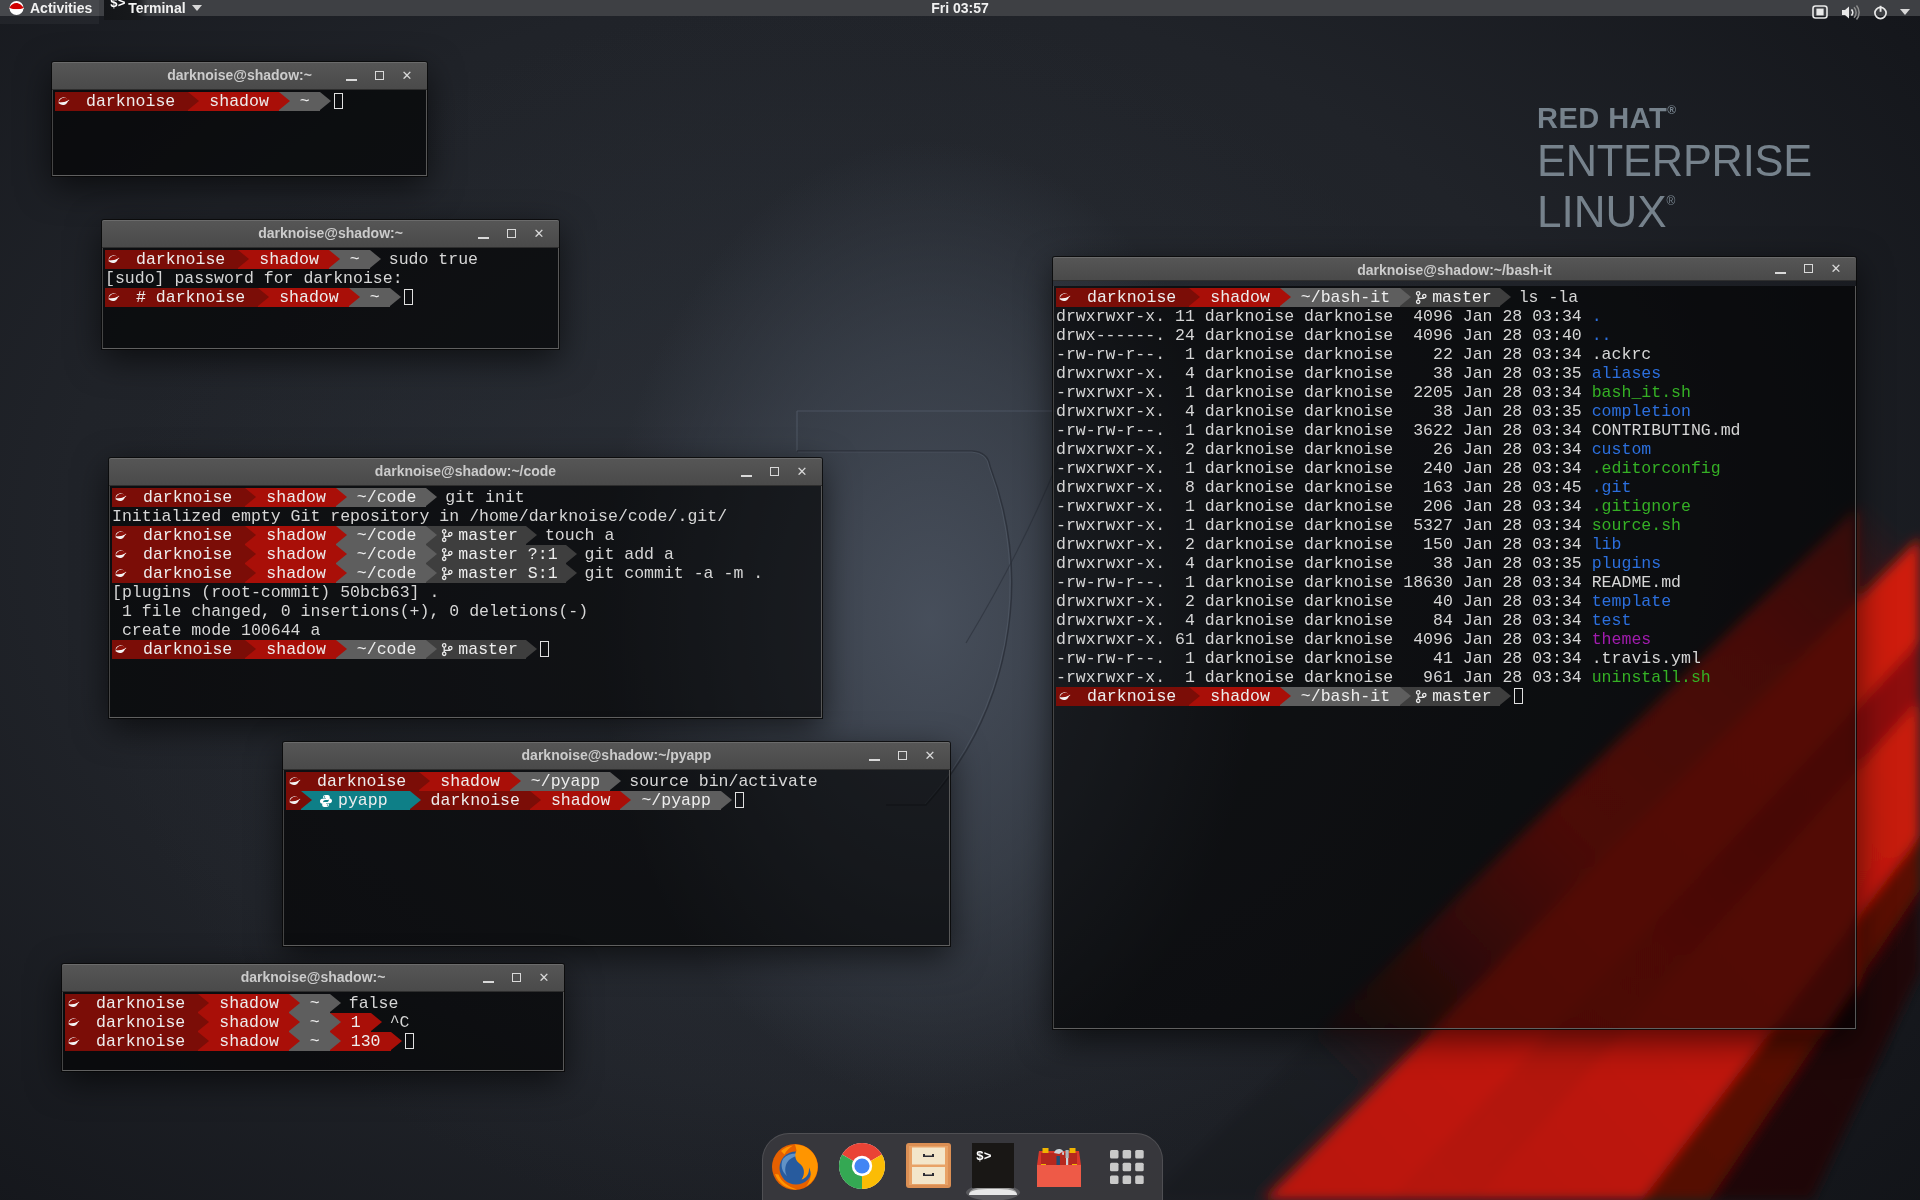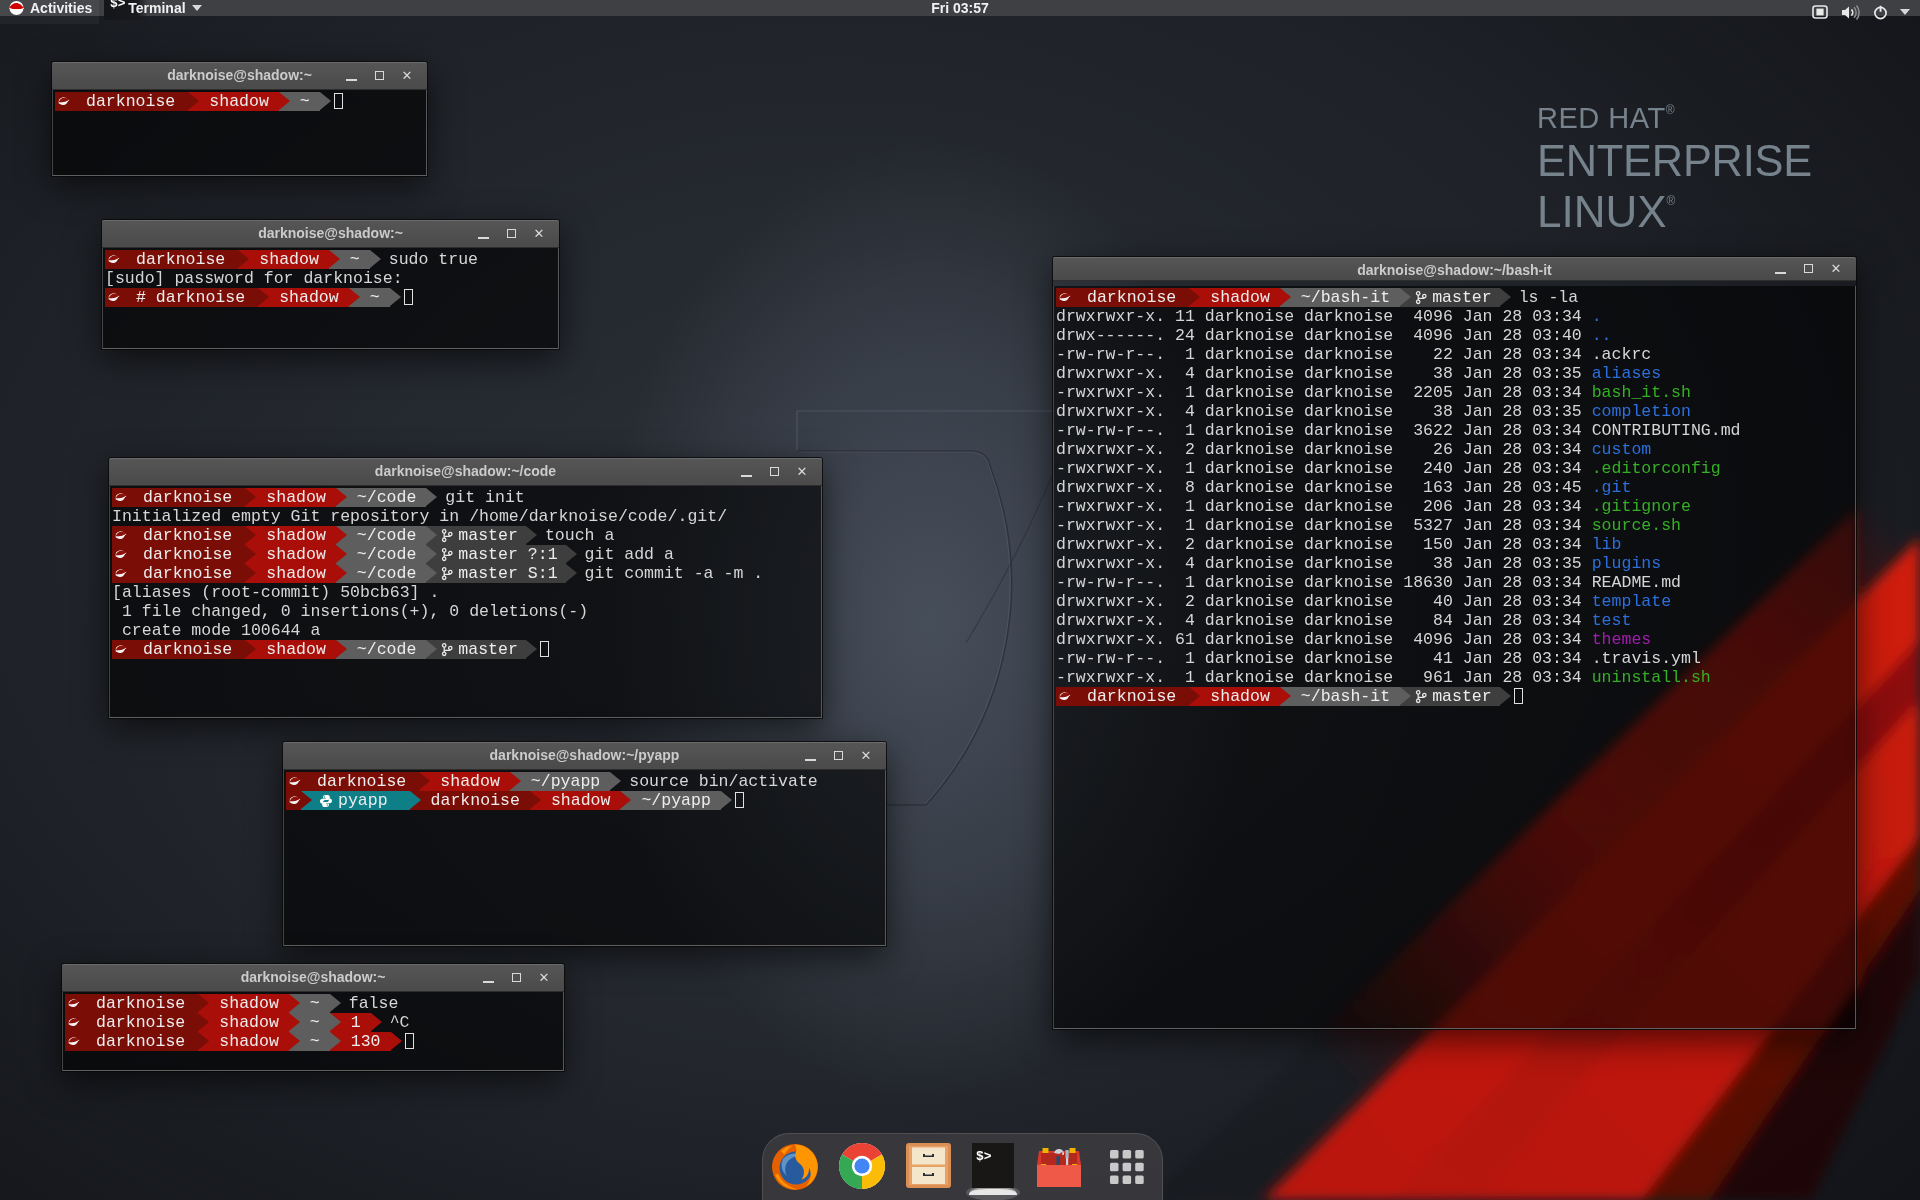--- a/index.html
+++ b/index.html
@@ -2,21 +2,21 @@
 <html><head><meta charset="utf-8"><style>
 *{margin:0;padding:0;box-sizing:border-box}
 html,body{width:1920px;height:1200px;overflow:hidden}
 body{position:relative;background:
  radial-gradient(330px 480px at 930px 620px, rgba(74,82,95,0.9) 0%, rgba(62,69,80,0.7) 55%, rgba(50,56,66,0) 100%),
  radial-gradient(720px 620px at 820px 620px, rgba(50,55,65,0.55) 0%, rgba(46,51,60,0.3) 55%, rgba(40,45,54,0) 100%),
  radial-gradient(1550px 1100px at 840px 540px, #25292f 0%, #202329 50%, #15171c 82%, #101216 100%);
  font-family:"Liberation Sans",sans-serif;-webkit-font-smoothing:antialiased}
 #wall{position:absolute;left:0;top:0}
 #logo{position:absolute;left:1537px;top:102px;color:#76828c}
-#l1{font-weight:normal;font-size:29px;letter-spacing:0.5px}
+#l1{font-weight:bold;font-size:29px;letter-spacing:0.5px}
 #l2{font-size:44px;letter-spacing:-0.2px;margin-top:1px;transform:scaleX(0.985);transform-origin:left}
 #l3{font-size:44px;letter-spacing:0px;margin-top:1px}
 .rr{font-size:12px;vertical-align:14px}.rr2{font-size:12px;vertical-align:22px}
 #topbar{position:absolute;left:0;top:0;width:1920px;height:16px;background:#3e4044;display:flex;align-items:center;color:#f1f1f1;font-size:14px}
 #tbhat{margin-left:8px;position:relative}#actbg{position:absolute;left:0;top:0;width:99px;height:24px;background:rgba(255,255,255,0.045)}
 #act{margin-left:5px;font-weight:bold}
 #termind{margin-left:12px;display:flex;align-items:center}
 #termtxt{font-weight:bold}
 #clock{position:absolute;left:0;right:0;text-align:center;font-weight:bold}
 #sysic{position:absolute;right:10px;top:0;height:24px;display:flex;align-items:center}
@@ -213,40 +213,40 @@
               <path fill="#fff" d="M1.6,6.3 C5,7.9 9.6,7.7 12.1,6.0 L12.6,6.6 C9.6,8.5 4.8,8.6 1.2,6.9 Z"></path>
             </g>
           </svg><b class="g9"></b>darknoise<b class="g20"></b></span><span class="sp" style="background:#a90f08;"><i style="border-left-color:#7b0d07"></i></span><span class="sg sm" style="background:#a90f08">shadow</span><span class="sp" style="background:#5e5e5e;"><i style="border-left-color:#a90f08"></i></span><span class="sg sm" style="background:#5e5e5e">~/code</span><span class="sp" style="background:#3e3e3e;"><i style="border-left-color:#5e5e5e"></i></span><span class="sg sg2" style="background:#3e3e3e"><svg class="br" width="12" height="15" viewBox="0 0 12 15">
             <g stroke="#e9e9e9" stroke-width="1.3" fill="none">
               <circle cx="3.2" cy="3.4" r="1.7"></circle>
               <circle cx="3.2" cy="11.8" r="1.7"></circle>
               <circle cx="9.3" cy="6.1" r="1.7"></circle>
               <path d="M3.2,5.1 L3.2,10.1 M3.2,9.5 C3.2,7.2 9.3,9.4 9.3,7.8"></path>
             </g>
           </svg><b class="g5"></b>master S:1</span><span class="sp" style=""><i style="border-left-color:#3e3e3e"></i></span><span class="cmd">git commit -a -m .</span></div>
-<div class="ln"><span class="out">[aliases (root-commit) 50bcb63] .</span></div>
+<div class="ln"><span class="out">[plugins (root-commit) 50bcb63] .</span></div>
 <div class="ln"><span class="out"> 1 file changed, 0 insertions(+), 0 deletions(-)</span></div>
 <div class="ln"><span class="out"> create mode 100644 a</span></div>
 <div class="ln"><span class="sg s1" style="background:#7b0d07"><svg class="hat" width="13" height="13" viewBox="0 0 13 13">
             <g transform="rotate(-14 6.5 6.5)">
               <ellipse cx="6.3" cy="6.1" rx="4.6" ry="3.9" fill="#f0f0f0"></ellipse>
               <path fill="#8d1009" d="M1.6,6.1 C3.2,3.4 6.0,2.2 8.6,3.1 C10.3,3.7 11.4,4.9 12.1,6.0 C9.6,7.4 5.0,7.5 1.6,6.1 Z"></path>
               <path fill="#fff" d="M1.6,6.3 C5,7.9 9.6,7.7 12.1,6.0 L12.6,6.6 C9.6,8.5 4.8,8.6 1.2,6.9 Z"></path>
             </g>
           </svg><b class="g9"></b>darknoise<b class="g20"></b></span><span class="sp" style="background:#a90f08;"><i style="border-left-color:#7b0d07"></i></span><span class="sg sm" style="background:#a90f08">shadow</span><span class="sp" style="background:#5e5e5e;"><i style="border-left-color:#a90f08"></i></span><span class="sg sm" style="background:#5e5e5e">~/code</span><span class="sp" style="background:#3e3e3e;"><i style="border-left-color:#5e5e5e"></i></span><span class="sg sg2" style="background:#3e3e3e"><svg class="br" width="12" height="15" viewBox="0 0 12 15">
             <g stroke="#e9e9e9" stroke-width="1.3" fill="none">
               <circle cx="3.2" cy="3.4" r="1.7"></circle>
               <circle cx="3.2" cy="11.8" r="1.7"></circle>
               <circle cx="9.3" cy="6.1" r="1.7"></circle>
               <path d="M3.2,5.1 L3.2,10.1 M3.2,9.5 C3.2,7.2 9.3,9.4 9.3,7.8"></path>
             </g>
           </svg><b class="g5"></b>master</span><span class="sp" style=""><i style="border-left-color:#3e3e3e"></i></span><span class="cur"></span></div>
     </div>
 </div>
-<div class="win" style="left:283px;top:742px;width:603px;height:204px">
+<div class="win" style="left:283px;top:742px;width:667px;height:204px">
 <div class="tb" style="height:28px"><span class="ttl">darknoise@shadow:~/pyapp</span>
 <span class="wb" style="right:68px">
         <i class="mn"></i>
       </span>
 <span class="wb" style="right:40px">
         <i class="mx"></i>
       </span>
 <span class="wb cl" style="right:12px">✕</span></div>
 <div class="ct" style="top:28px">
       <div class="ln"><span class="sg s1" style="background:#7b0d07"><svg class="hat" width="13" height="13" viewBox="0 0 13 13">

